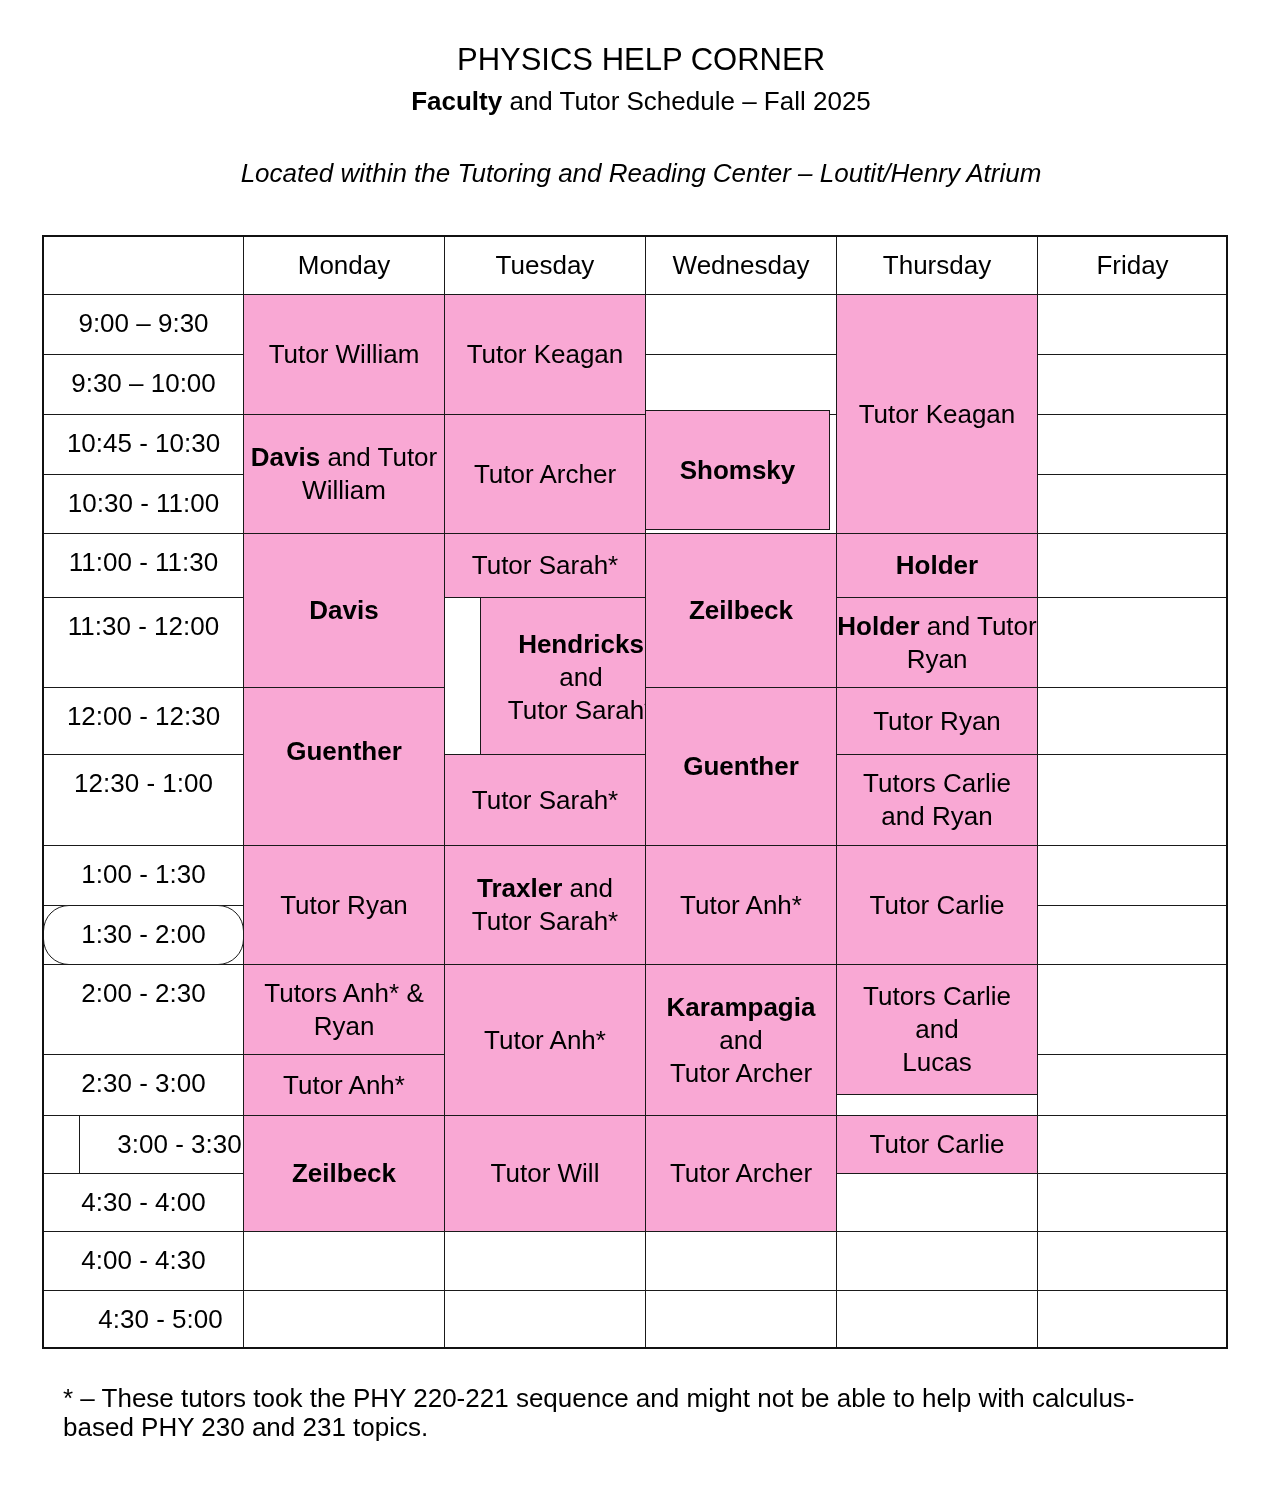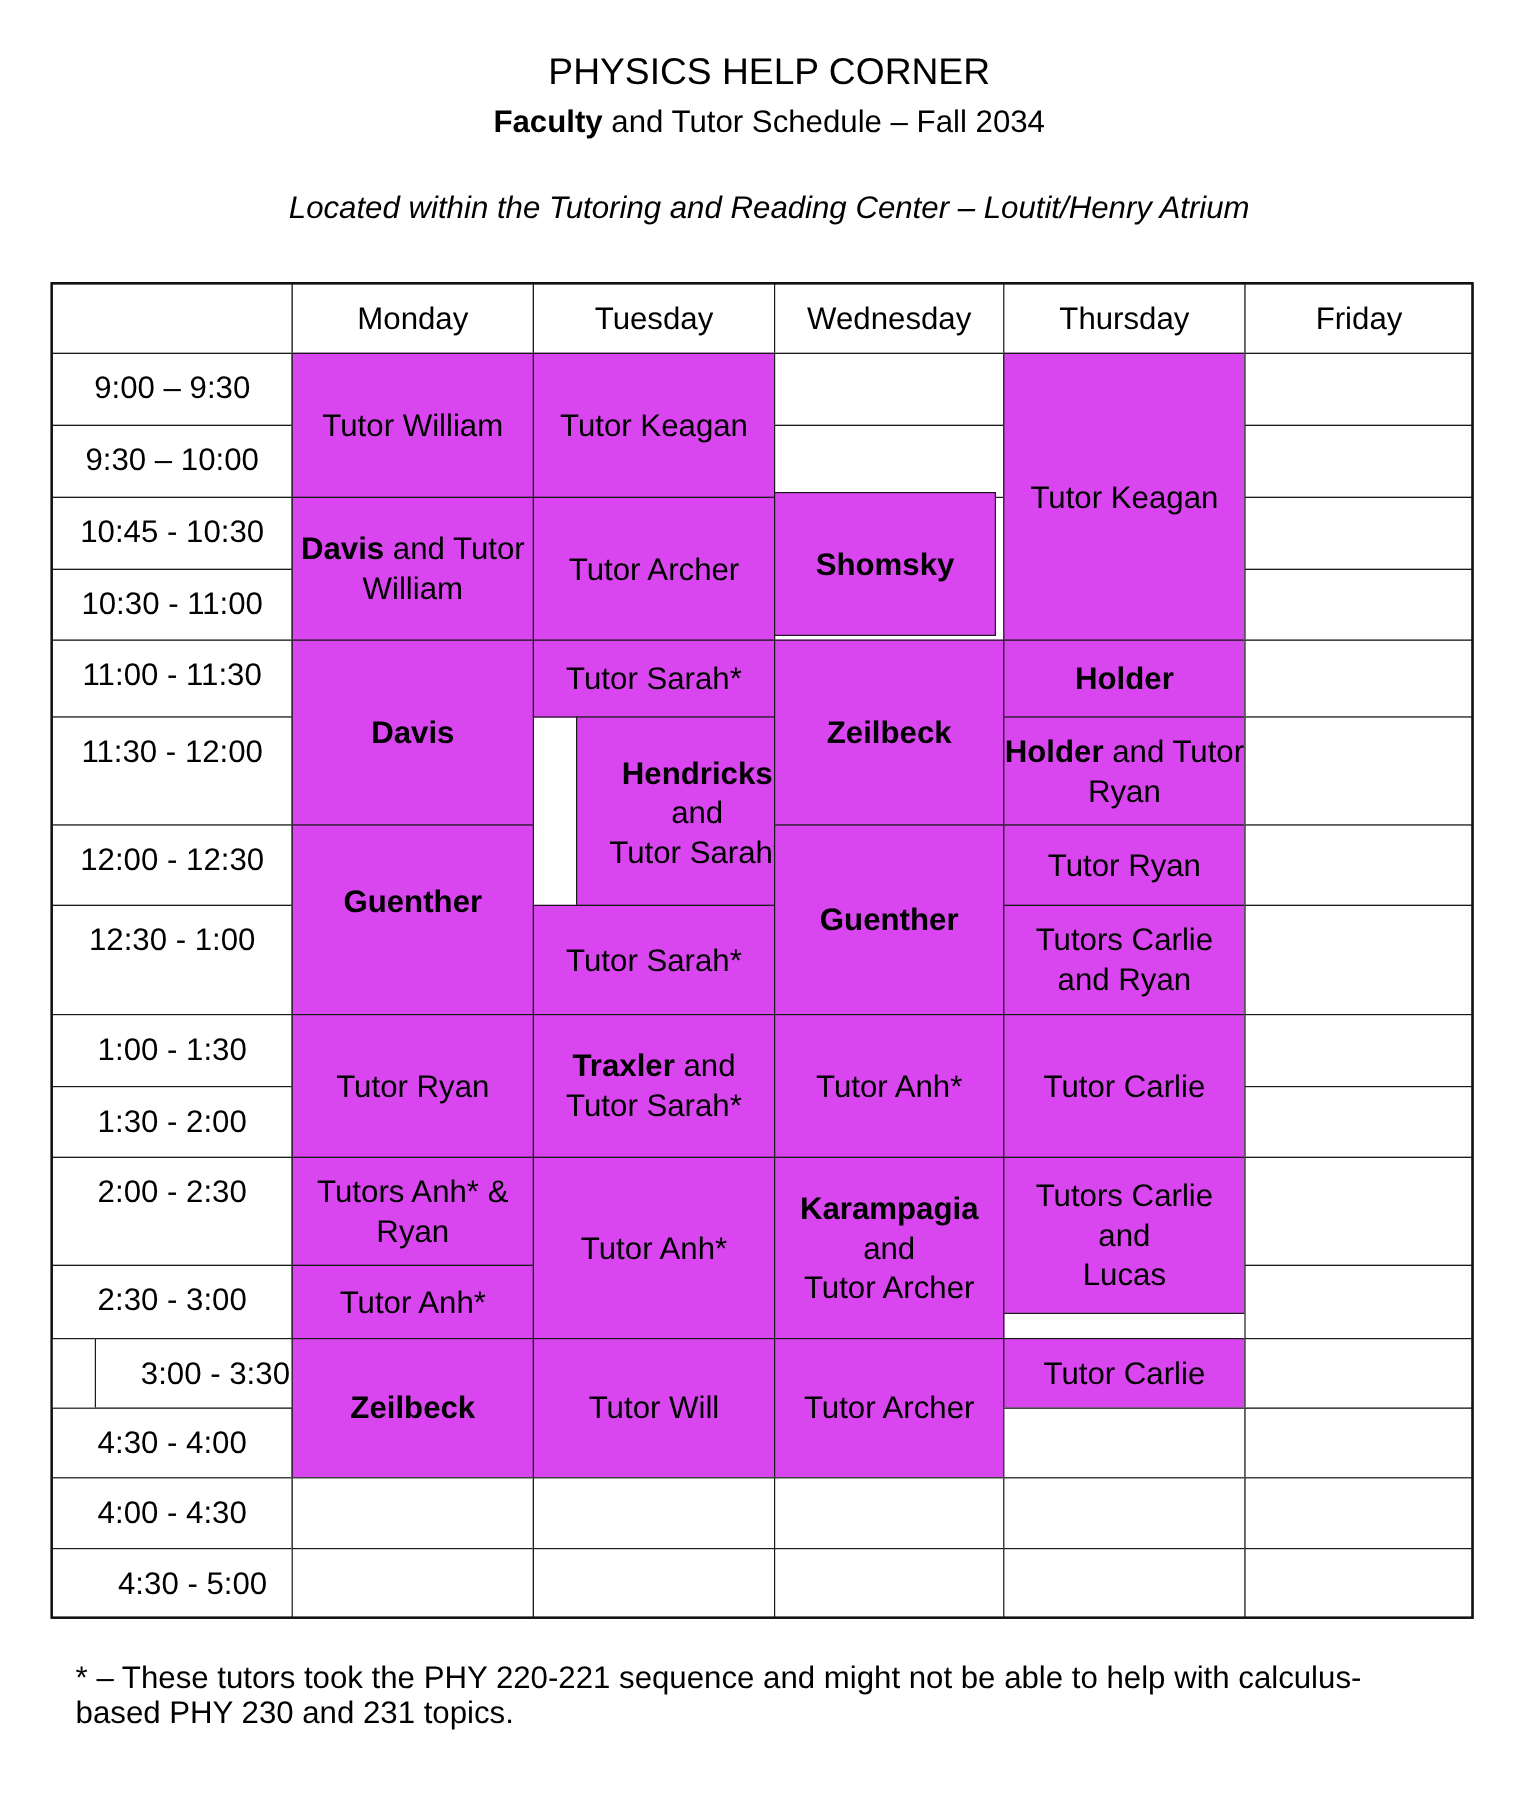--- a/index.html
+++ b/index.html
@@ -3,52 +3,52 @@
 <meta charset="utf-8">
 <style>
   html,body{margin:0;padding:0;background:#fff;}
   body{width:1282px;height:1496px;position:relative;font-family:"Liberation Sans",sans-serif;color:#000;overflow:hidden;}
   .title{position:absolute;left:0;width:1282px;text-align:center;}
   #t1{top:42px;font-size:31px;}
   #t2{top:86px;font-size:26px;}
   #t3{top:158px;font-size:26px;font-style:italic;}
   .b{font-weight:bold;}
   .cell{position:absolute;box-sizing:border-box;border:1.5px solid #1a1a1a;display:flex;align-items:center;justify-content:center;text-align:center;font-size:26px;line-height:33px;background:#fff;}
-  .hl{background:#d946ef;}
+  .hl{background:#f9a8d4;}
   .time{align-items:flex-start;padding-top:12px;}
   #grid{position:absolute;left:0;top:0;}
   #outer{position:absolute;left:42px;top:235px;width:1186px;height:1114px;box-sizing:border-box;border:2.5px solid #111;pointer-events:none;}
   #foot{position:absolute;left:63px;top:1384px;width:1120px;font-size:26px;line-height:29px;}
 </style>
 </head>
 <body>
 
 <div class="title" id="t1">PHYSICS HELP CORNER</div>
-<div class="title" id="t2"><span class="b">Faculty</span><span> and Tutor Schedule – Fall 2034</span></div>
+<div class="title" id="t2"><span class="b">Faculty</span><span> and Tutor Schedule – Fall 2025</span></div>
 <div class="title" id="t3">Located within the Tutoring and Reading Center – Loutit/Henry Atrium</div>
 
 <div id="grid">
 
   <div class="cell" style="left:43px;top:236px;width:201px;height:59px;"></div>
   <div class="cell" style="left:243px;top:236px;width:202px;height:59px;">Monday</div>
   <div class="cell" style="left:444px;top:236px;width:202px;height:59px;">Tuesday</div>
   <div class="cell" style="left:645px;top:236px;width:192px;height:59px;">Wednesday</div>
   <div class="cell" style="left:836px;top:236px;width:202px;height:59px;">Thursday</div>
   <div class="cell" style="left:1037px;top:236px;width:191px;height:59px;">Friday</div>
 
   <div class="cell time" style="left:43px;top:294px;width:201px;height:61px;">9:00 – 9:30</div>
   <div class="cell time" style="left:43px;top:354px;width:201px;height:61px;">9:30 – 10:00</div>
   <div class="cell time" style="left:43px;top:414px;width:201px;height:61px;">10:45 - 10:30</div>
   <div class="cell time" style="left:43px;top:474px;width:201px;height:60px;">10:30 - 11:00</div>
   <div class="cell time" style="left:43px;top:533px;width:201px;height:65px;">11:00 - 11:30</div>
   <div class="cell time" style="left:43px;top:597px;width:201px;height:91px;">11:30 - 12:00</div>
   <div class="cell time" style="left:43px;top:687px;width:201px;height:68px;">12:00 - 12:30</div>
   <div class="cell time" style="left:43px;top:754px;width:201px;height:92px;">12:30 - 1:00</div>
   <div class="cell time" style="left:43px;top:845px;width:201px;height:61px;">1:00 - 1:30</div>
-  <div class="cell time" style="left:43px;top:905px;width:201px;height:60px;">1:30 - 2:00</div>
+  <div class="cell time" style="left:43px;top:905px;width:201px;height:60px;border-radius:26px;">1:30 - 2:00</div>
   <div class="cell time" style="left:43px;top:964px;width:201px;height:91px;">2:00 - 2:30</div>
   <div class="cell time" style="left:43px;top:1054px;width:201px;height:62px;">2:30 - 3:00</div>
   <div class="cell time" style="left:43px;top:1115px;width:201px;height:59px;margin-left:36px;">3:00 - 3:30</div>
   <div class="cell time" style="left:43px;top:1173px;width:201px;height:59px;">4:30 - 4:00</div>
   <div class="cell time" style="left:43px;top:1231px;width:201px;height:60px;">4:00 - 4:30</div>
   <div class="cell time" style="left:43px;top:1290px;width:235px;height:59px;">4:30 - 5:00</div>
 
   <div class="cell hl" style="left:243px;top:294px;width:202px;height:121px;">
       <span>Tutor William</span>
     </div>

